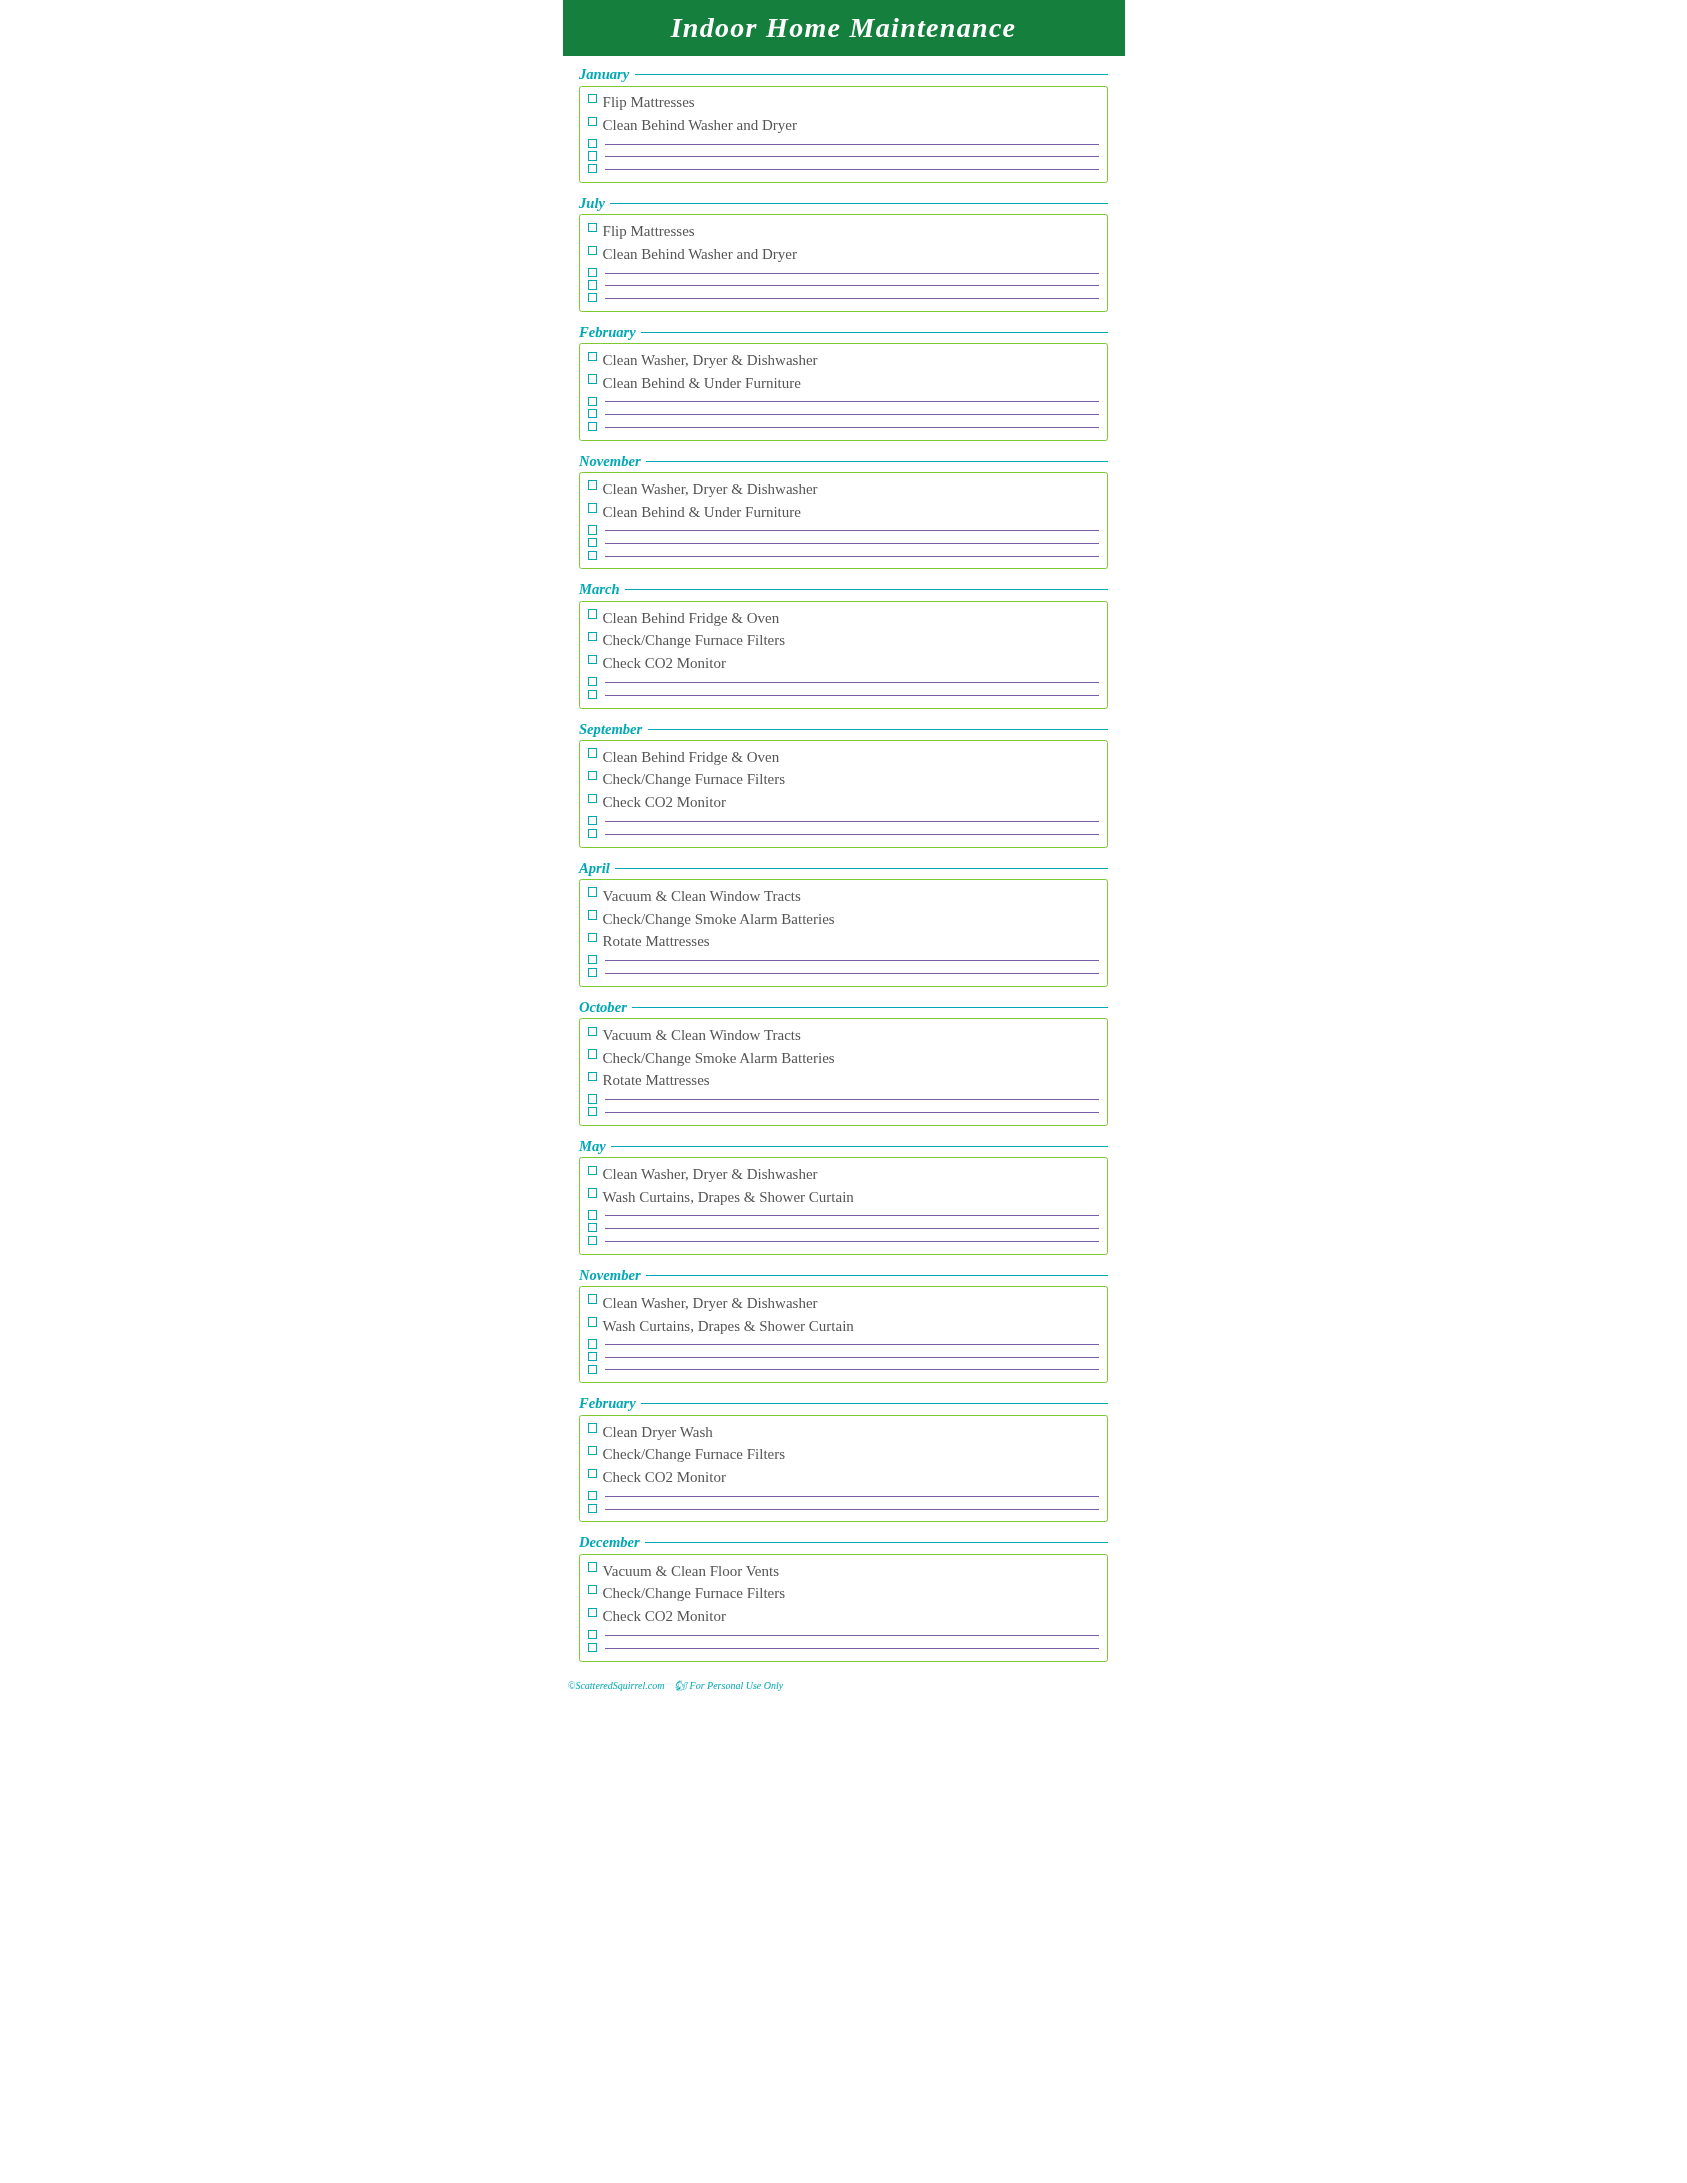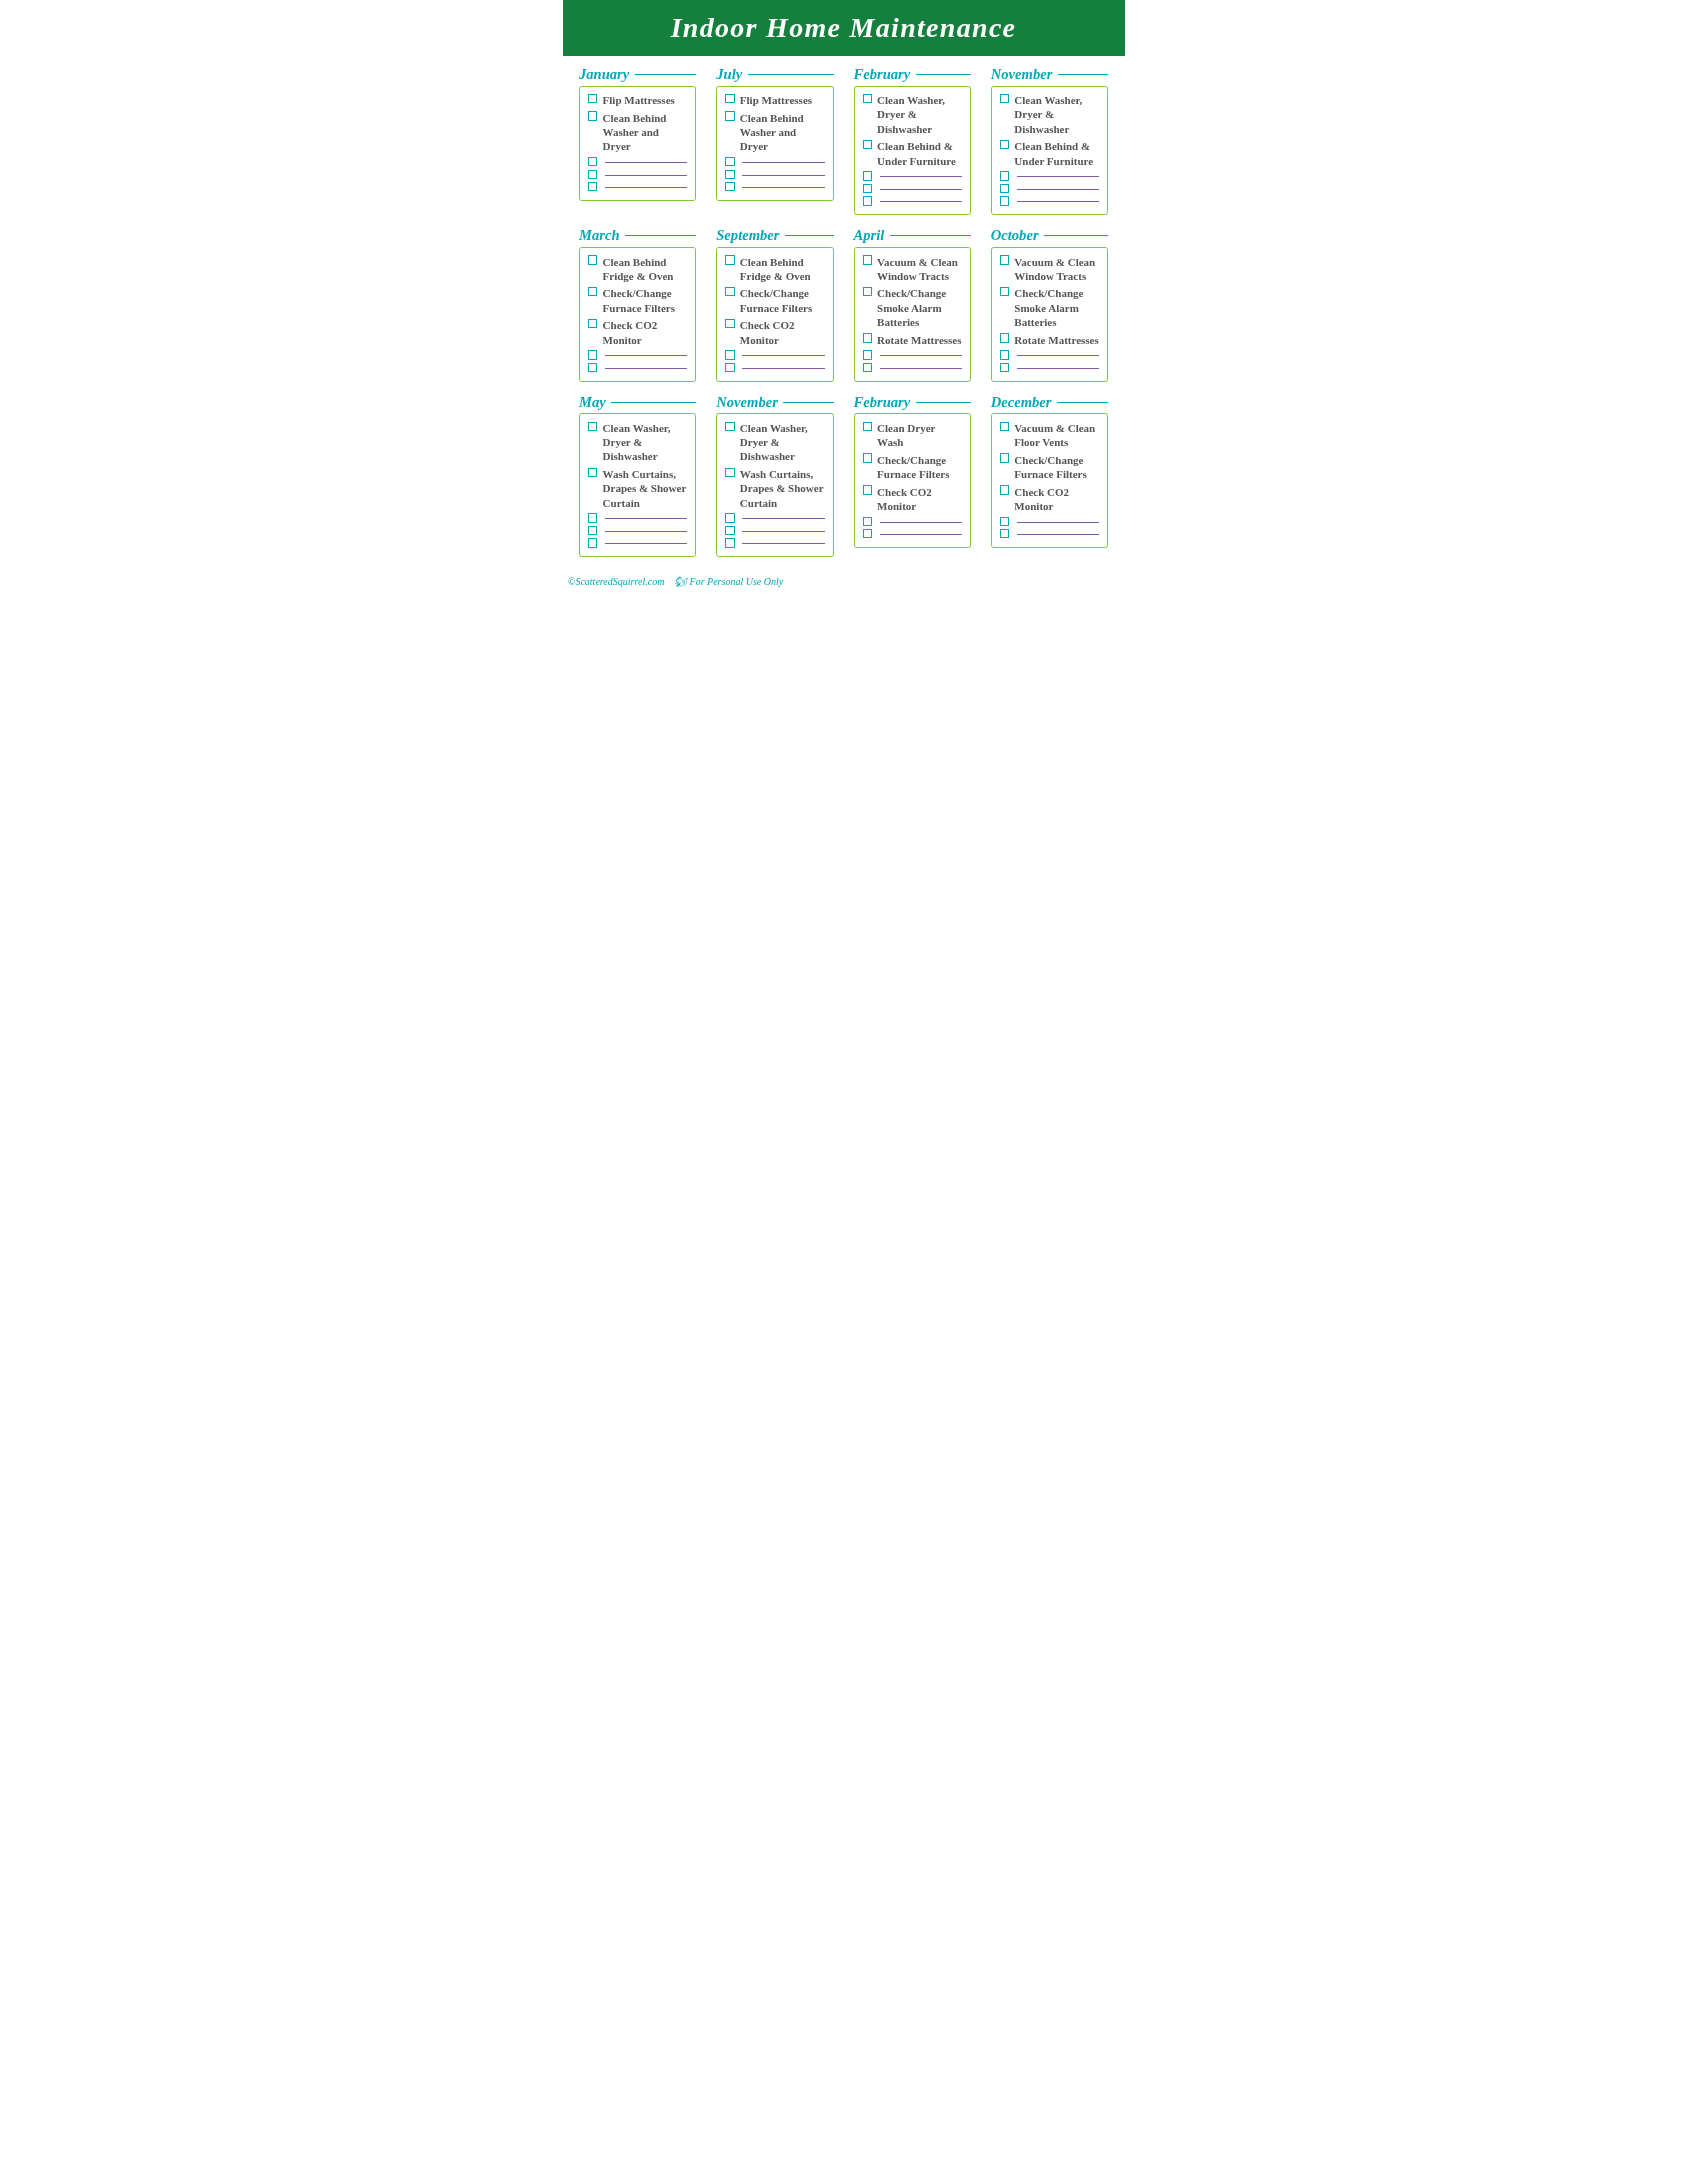--- a/index.html
+++ b/index.html
@@ -25,21 +25,21 @@
       font-family: 'Georgia', serif;
       font-size: 28px;
       color: #fff;
       font-style: italic;
       font-weight: bold;
       letter-spacing: 1.3px;
     }
     .content {
       padding: 10px 16.5px 13.2px 16.5px;
       display: grid;
-      grid-template-columns: 1fr 1fr 1fr 1fr;
+      grid-template-columns: 1fr;
       gap: 12px 20px;
     }
     .month-section {
       position: relative;
     }
     .month-title {
       font-family: 'Georgia', serif;
       font-size: 14.6px;
       color: #00a9b5;
       font-style: italic;
@@ -74,23 +74,22 @@
       width: 9.3px;
       height: 9.3px;
       border: 1.3px solid #00a9b5;
       display: inline-block;
       margin-right: 5.3px;
       margin-top: 0.7px;
       flex-shrink: 0;
     }
     .item-text {
       color: #555;
-      font-size: 11px;
+      font-size: 15px;
       line-height: 1.3;
-      font-weight: bold;
     }
     .blank-line {
       display: flex;
       align-items: center;
       margin-bottom: 3.3px;
     }
     .blank-line .checkbox {
       margin-top: 0;
     }
     .underline {

